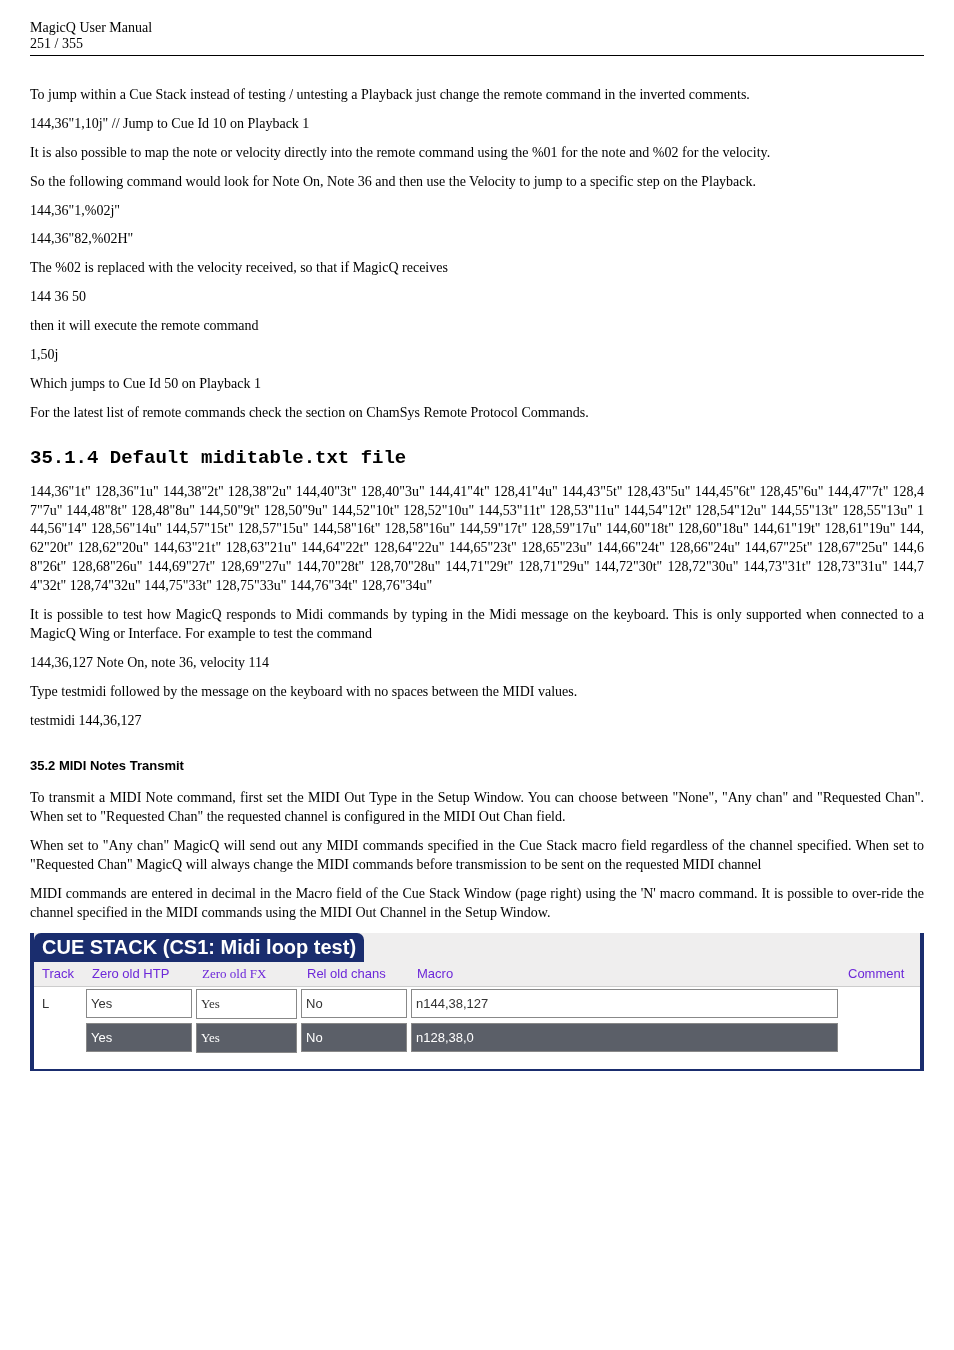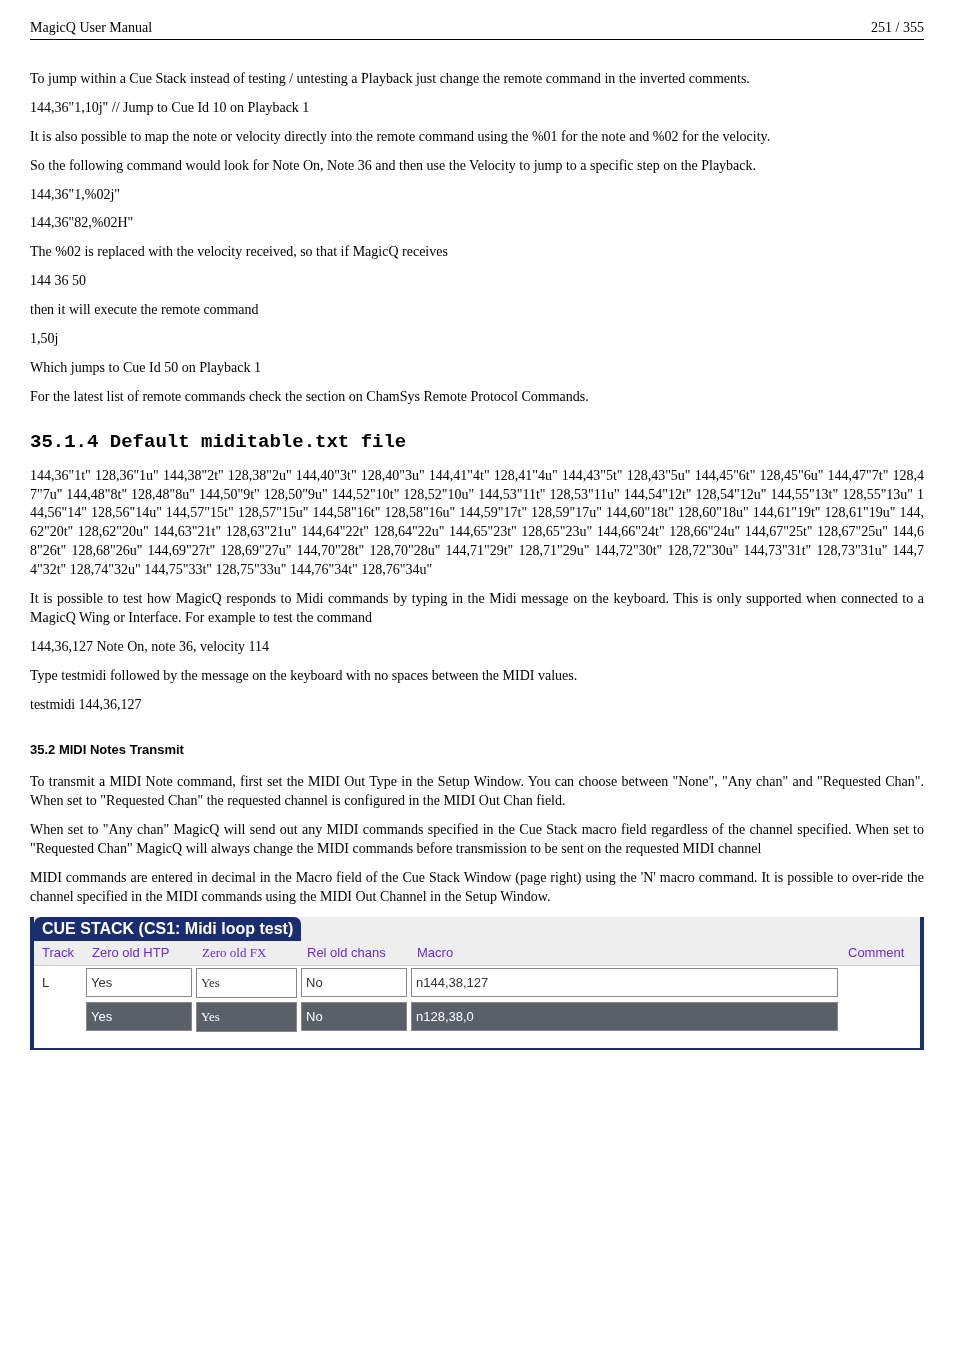--- a/index.html
+++ b/index.html
@@ -1,18 +1,19 @@
 <!DOCTYPE html>
 <html><head>
   <meta charset="utf-8">
   <style>
     * {
       margin: 0;
       padding: 0;
       box-sizing: border-box;
+      flex-direction: column;
     }
     body {
       font-family: "Times New Roman", Times, serif;
       font-size: 14px;
       color: #000;
       background: #fff;
       padding: 20px 30px;
       width: 954px;
     }
     .header-row {
@@ -57,21 +58,21 @@
       border-bottom: 2px solid #1a2d6e;
       background: #fff;
       padding-bottom: 14px;
     }
     .table-title {
       background: #1a2d6e;
       color: #fff;
       font-family: Arial, Helvetica, sans-serif;
       font-weight: bold;
       padding: 3px 8px;
-      font-size: 16px;
+      font-size: 20px;
       border-top-left-radius: 7px;
       border-top-right-radius: 7px;
       display: inline-block;
     }
     .table-title-row {
       background: #efeeee;
       border-radius: 0;
     }
     table {
       width: 100%;

